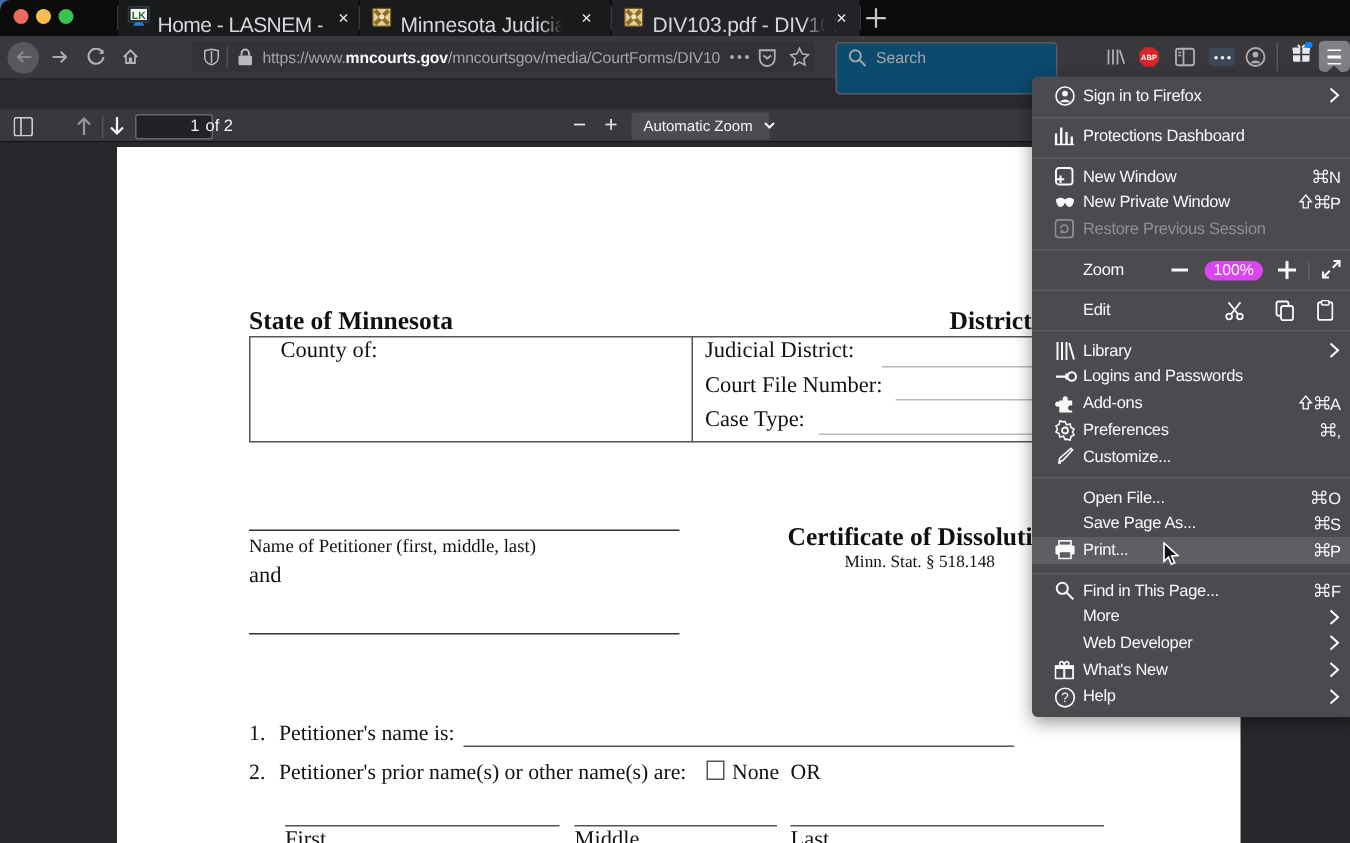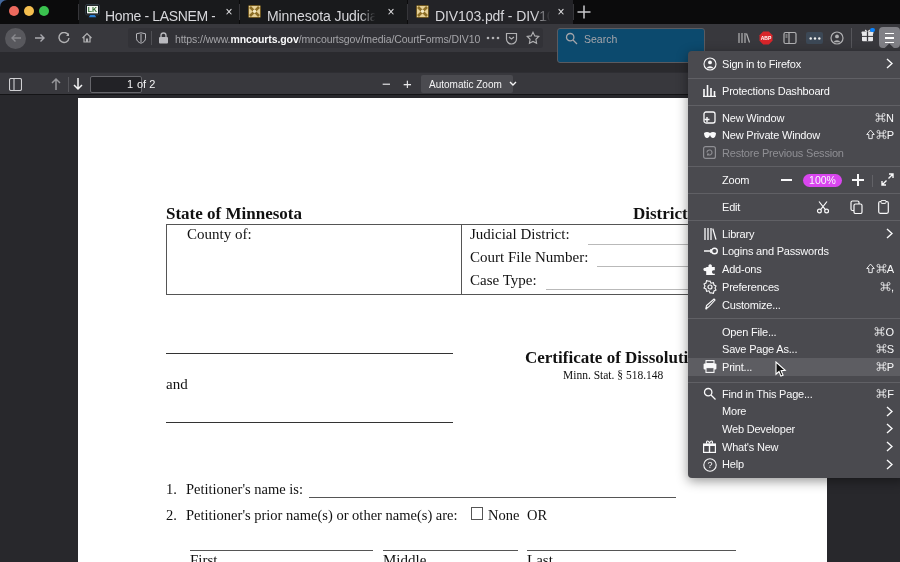--- a/index.html
+++ b/index.html
@@ -209,20 +209,21 @@
   <div class="abs" style="left:88px;top:125.5px;width:651px;height:71px;border:1px solid #555;box-sizing:border-box"></div>
   <div class="abs" style="left:383px;top:125.5px;width:1px;height:71px;background:#555"></div>
   <div class="t" style="left:109px;top:128.1px;font-size:15px">County of:</div>
   <div class="t" style="left:392px;top:128.1px;font-size:15px">Judicial District:</div>
   <div class="fl" style="left:510px;top:145.7px;width:228px"></div>
   <div class="t" style="left:392px;top:151.3px;font-size:15px">Court File Number:</div>
   <div class="fl" style="left:519px;top:168px;width:219px"></div>
   <div class="t" style="left:392px;top:174.1px;font-size:15px">Case Type:</div>
   <div class="fl" style="left:468px;top:190.5px;width:270px"></div>
   <div class="ln" style="left:88px;top:255px;width:287px"></div>
+  <div class="t" style="left:88px;top:258.9px;font-size:12.5px">Name of Petitioner (first, middle, last)</div>
   <div class="t" style="left:88px;top:278.1px;font-size:15px">and</div>
   <div class="t" style="left:447px;top:250px;font-size:17px;font-weight:bold">Certificate of Dissolution</div>
   <div class="t" style="left:485px;top:271.3px;font-size:11.5px">Minn. Stat. § 518.148</div>
   <div class="ln" style="left:88px;top:324px;width:287px"></div>
   <div class="t" style="left:88px;top:382.8px;font-size:14.5px">1.</div>
   <div class="t" style="left:108px;top:382.8px;font-size:14.5px">Petitioner's name is:</div>
   <div class="ln" style="left:231px;top:398.5px;width:367px;background:#555"></div>
   <div class="t" style="left:88px;top:408.6px;font-size:14.5px">2.</div>
   <div class="t" style="left:108px;top:408.6px;font-size:14.5px">Petitioner's prior name(s) or other name(s) are:</div>
   <div class="abs" style="left:392.5px;top:409px;width:10.5px;height:10.5px;border:1px solid #555"></div>

